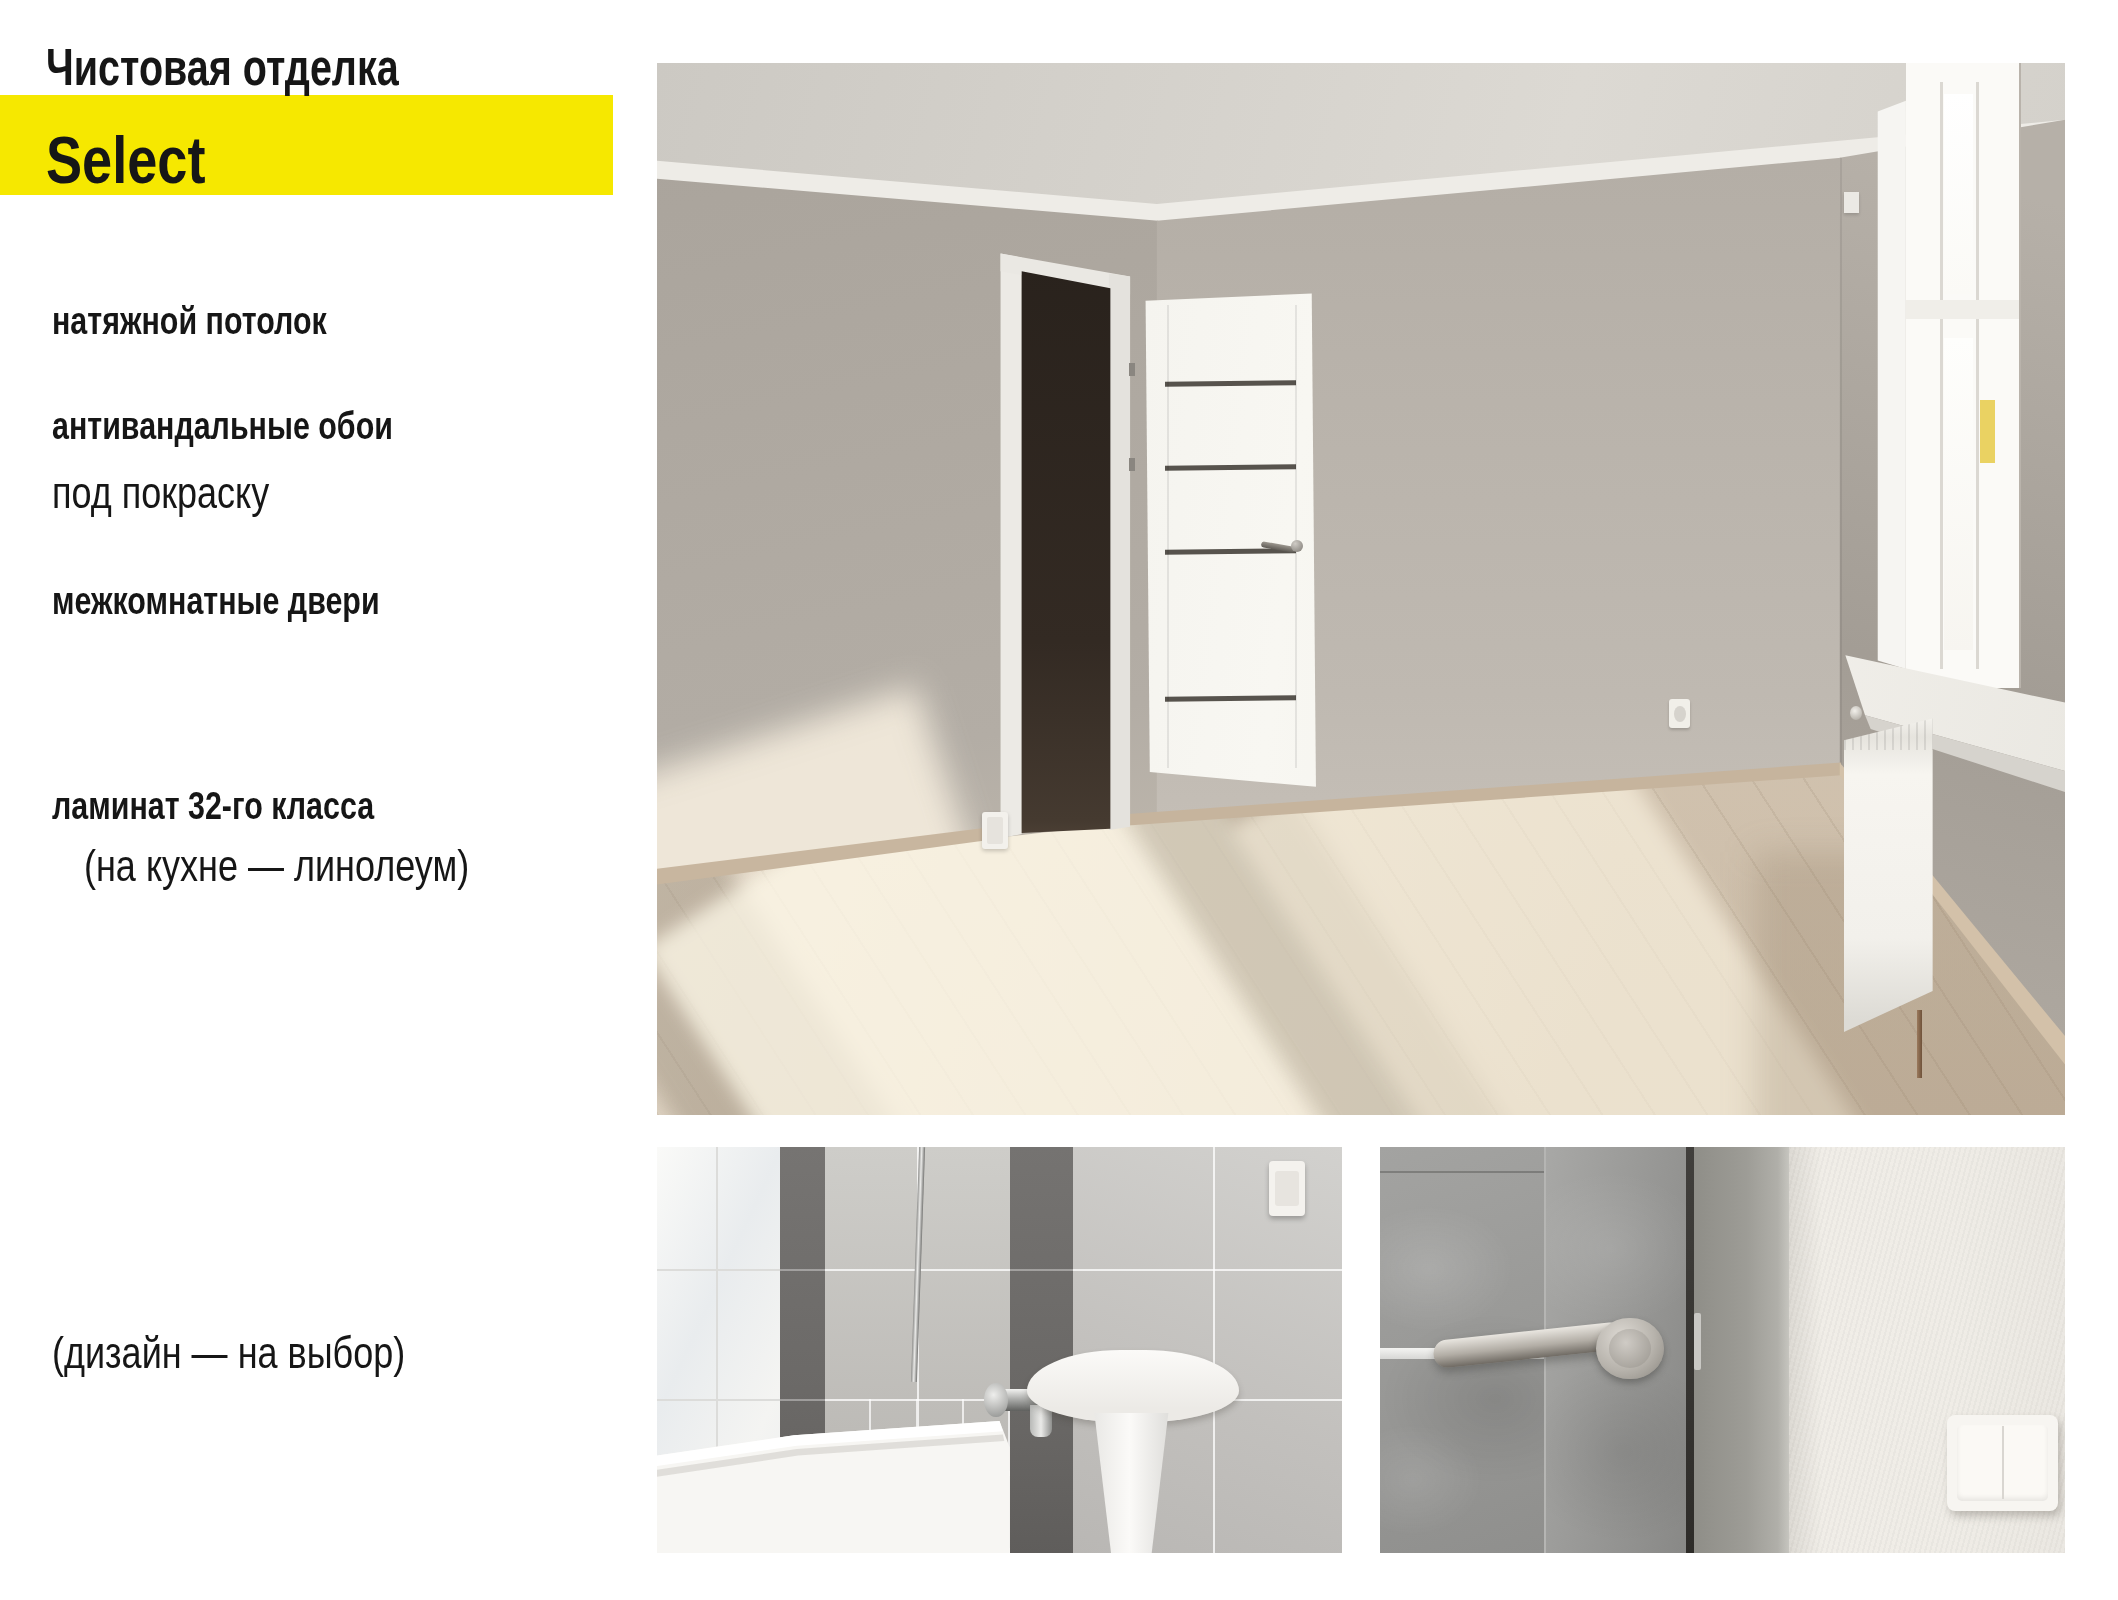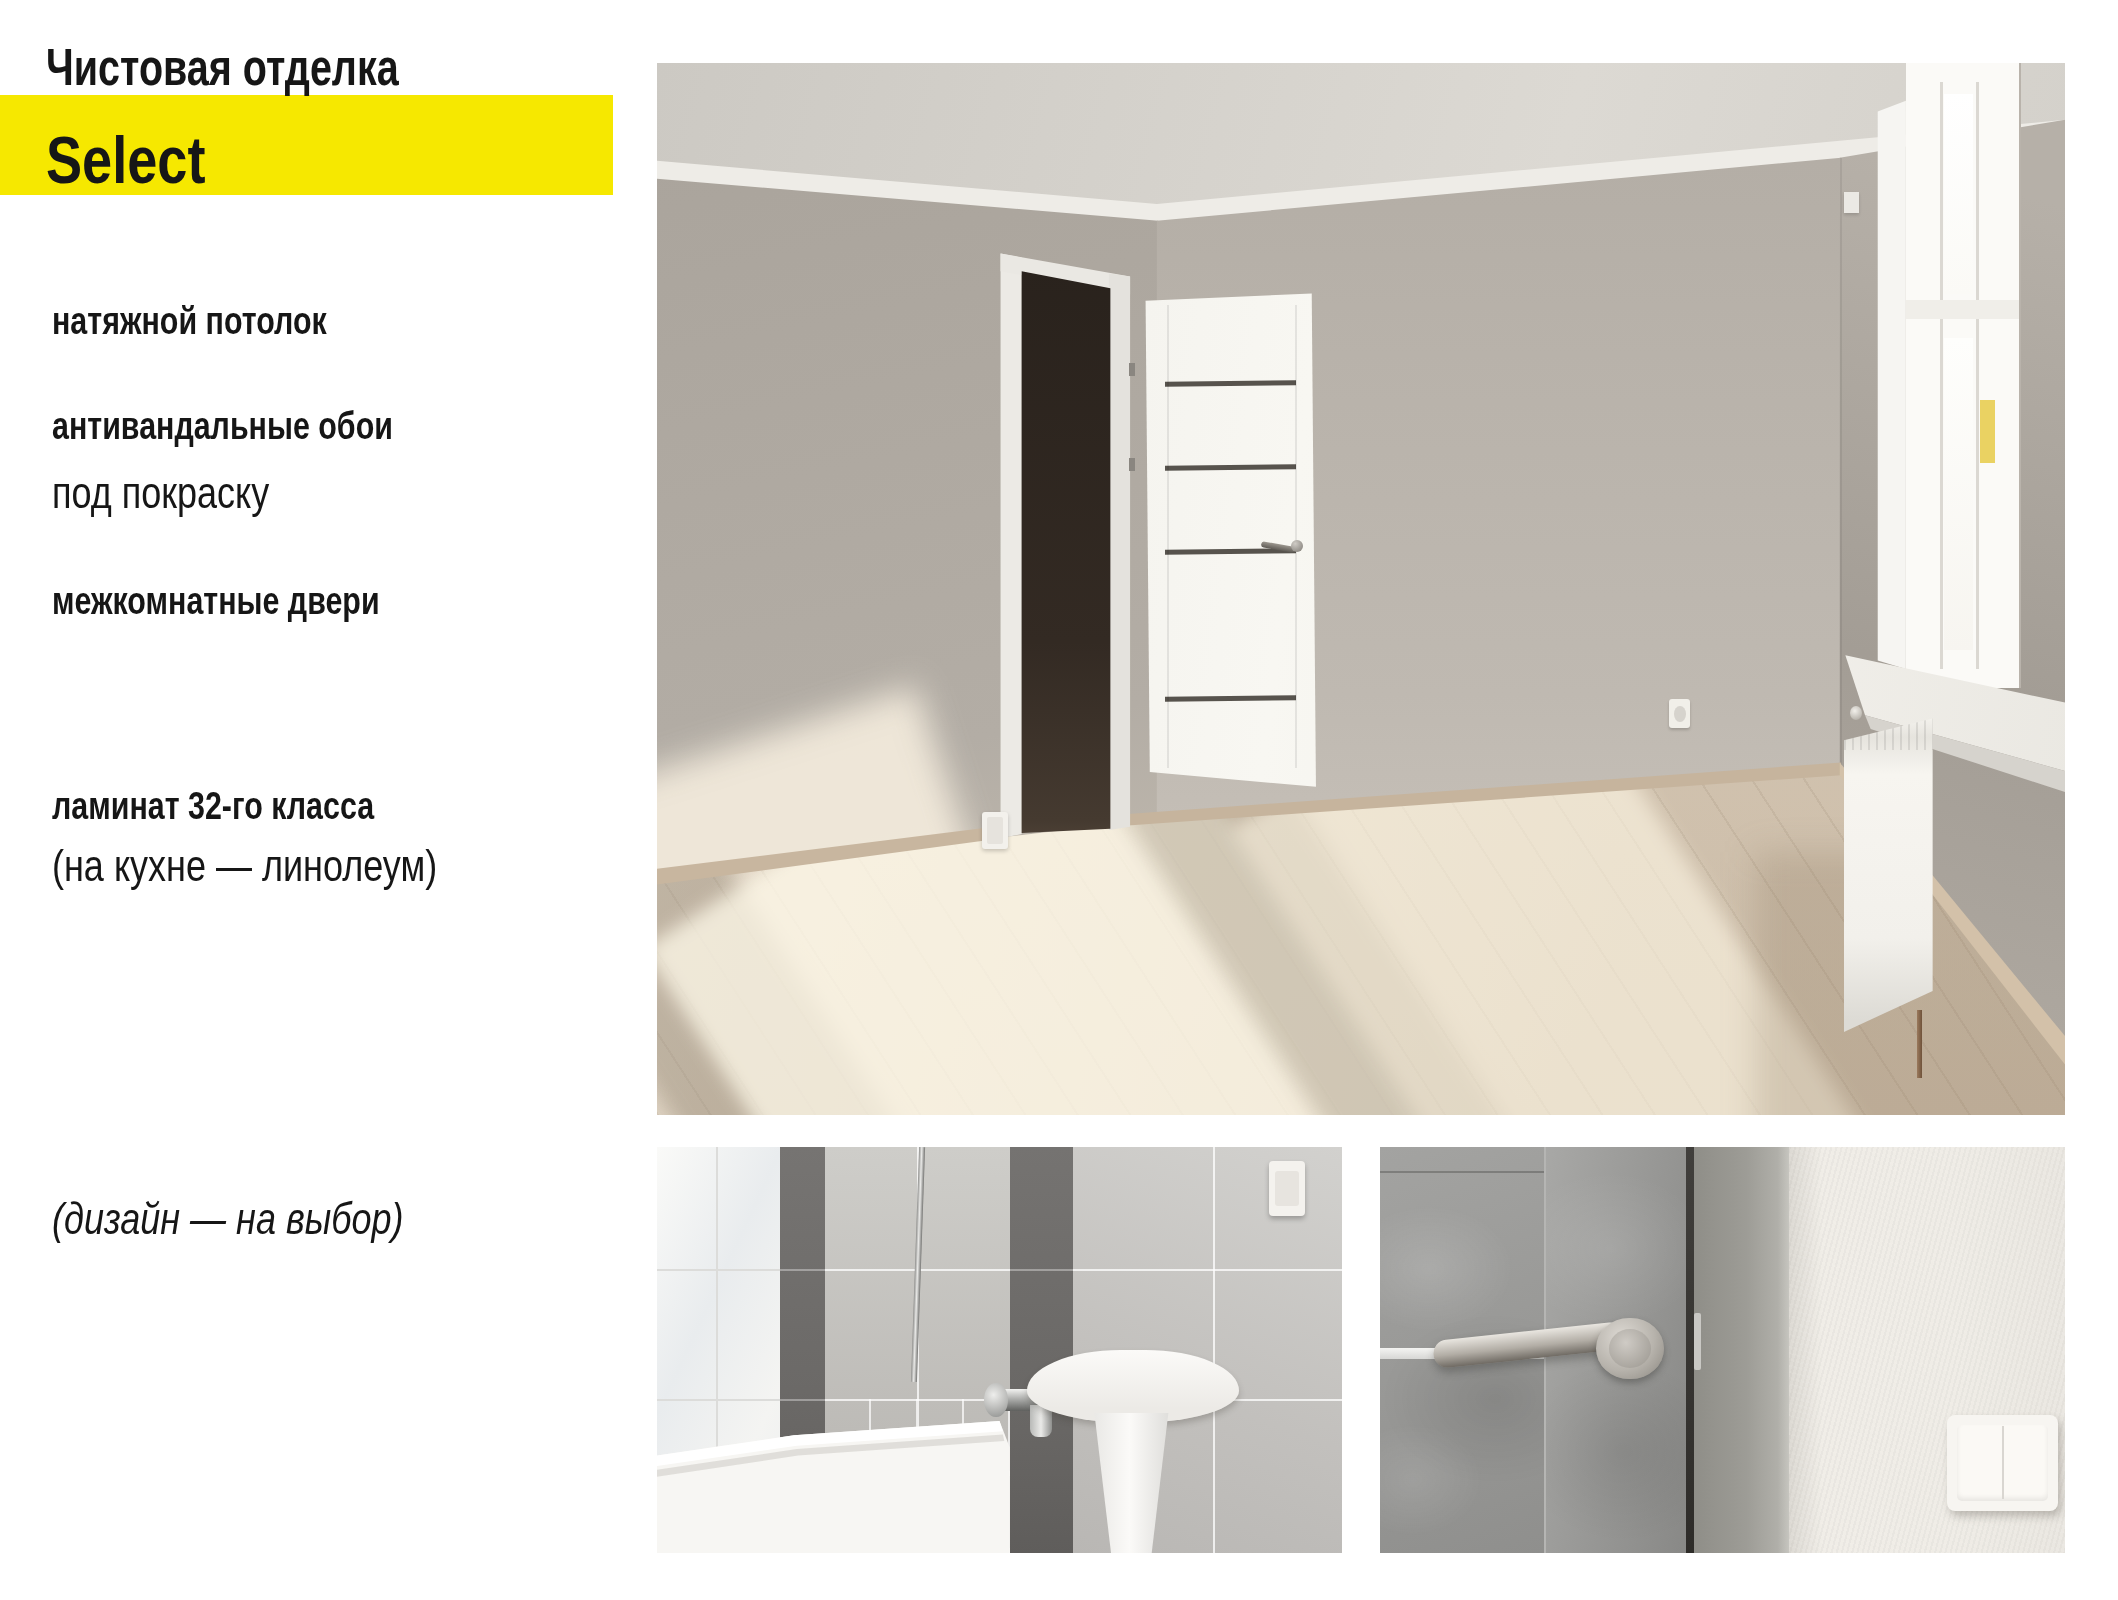--- a/index.html
+++ b/index.html
@@ -10,21 +10,21 @@
 
   
   .yellow-band{left:0;top:95px;width:613px;height:100px;background:#f6e800;}
   .t1{left:46px;top:40px;font-size:52px;font-weight:700;line-height:1.05;}
   .t1 .cond{transform:scaleX(.76);}
   .t2{left:46px;top:126px;font-size:66px;font-weight:700;line-height:1.05;}
   .t2 .cond{transform:scaleX(.82);}
   .feat{left:52px;font-size:38px;font-weight:700;line-height:1.18;}
   .feat.sub{font-size:45px;font-weight:400;}
   .f1{top:299px;} .f2{top:404px;} .f2s{top:466px;} .f3{top:579px;} .f4{top:684px;}
-  .f5{top:784px;} .f5s{top:839px;} .f6{top:1218px;} .f6s{top:1192px;font-style:italic;} .f7{top:1374px;}
+  .f5{top:784px;} .f5s{top:839px;margin-left:32px;} .f6{top:1218px;} .f6s{top:1326px;} .f7{top:1374px;}
   .f7 .cond{white-space:normal;width:380px;line-height:57px;}
 
   
   .photo{overflow:hidden;background:#cfccc6;}
   .ph-room{left:657px;top:63px;width:1408px;height:1052px;}
   .ph-bath{left:657px;top:1147px;width:685px;height:406px;}
   .ph-door{left:1380px;top:1147px;width:685px;height:406px;}
   .photo *{position:absolute;}
 
   

